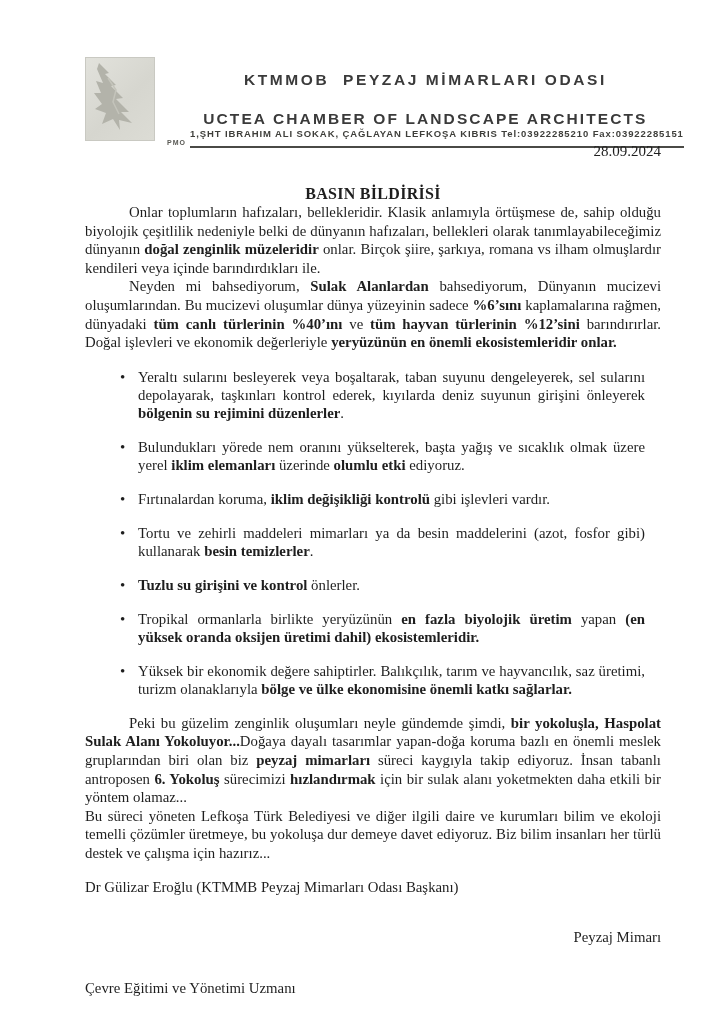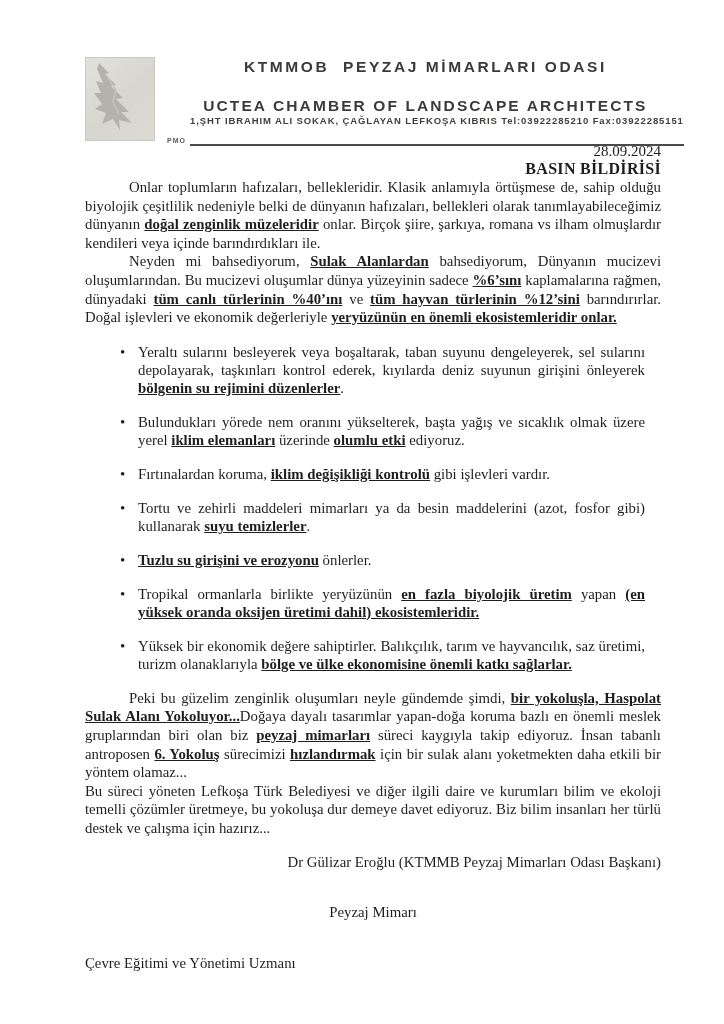--- a/index.html
+++ b/index.html
@@ -17,60 +17,60 @@
     border:1px solid #c9c9c2; box-sizing:border-box;
   }
   .logo-box svg { display:block; }
   .header-right {
     flex:1; height:84px; display:flex; flex-direction:column;
   }
   .org-line1, .org-line2 {
     text-align:center; font-family:"Liberation Sans", sans-serif;
     font-weight:bold; color:#3a3a3a;
   }
-  .org-line1 { font-size:15.5px; letter-spacing:2.6px; white-space:pre; margin-top:1px; }
+  .org-line1 { font-size:15.5px; letter-spacing:2.6px; white-space:pre; margin-top:14px; }
   .org-line2 { font-size:15.5px; letter-spacing:2.1px; margin-top:21px; }
   .address-row { display:flex; align-items:flex-end; margin-top:auto; }
   .pmo {
     font-family:"Liberation Sans", sans-serif; font-weight:bold;
     font-size:7px; letter-spacing:1px; color:#5a5a55;
     padding:0 4px 2px 0;
   }
   .address {
     flex:1; border-bottom:2px solid #4a4a46;
     font-family:"Liberation Sans", sans-serif; font-weight:bold;
     font-size:9.5px; letter-spacing:0.9px; color:#3e3e3a;
-    text-align:center; padding-bottom:18px; white-space:nowrap;
+    text-align:center; padding-bottom:7px; white-space:nowrap;
   }
   .date-row { text-align:right; font-size:15px; line-height:17px; margin-top:2px; }
   
   .title {
-    text-align:right; font-weight:bold; font-size:16px;
-    letter-spacing:0.3px; 
+    text-align:center; font-weight:bold; font-size:16px;
+    letter-spacing:0.3px; margin-top:25px;
   }
   .body { font-size:14.8px; line-height:18.6px; text-align:justify;margin-top:32px; }
   p.body { margin:0; }
   .indent { text-indent:44px; }
   .p1 { margin-top:13px; }
   .p2 { margin-top:17px; }
   ul.bullets { list-style:none; margin:14px 0 0 0; padding:0; }
   ul.bullets li {
     position:relative; padding-left:37px; margin:16px;
     line-height:18px;
   }
   ul.bullets li::before {
     content:"\2022"; position:absolute; left:19px; top:0;
     font-size:15px; line-height:18px;
   }
   .p3 { margin-top:22px; }
   .p4 { margin-top:18px; }
-  .sig-name { margin-top:15px; text-align:right; }
-  .sig-role1 { text-align:center; }
+  .sig-name { margin-top:15px; text-align:left; }
+  .sig-role1 { text-align:right; }
   .sig-role2 { text-align:left; }
-  .b { font-weight:bold;text-decoration:underline; }
+  .b { font-weight:bold; }
 </style>
 </head>
 <body>
 
 <div class="page">
 
   <div class="header">
     <div class="logo-box">
       <svg width="68" height="82" viewBox="0 0 68 82">
         <path d="M13 5 L23 15 L19 16 L30 27 L25 28 L37 40 L30 41 L43 54 L35 54 L46 65 L33 62 L34 72 L27 61 L16 66 L20 55 L9 51 L16 46 L8 35 L15 35 L10 23 L17 25 L11 11 Z" fill="#b3b3aa"></path>
@@ -91,22 +91,22 @@
 
   <div class="title">BASIN BİLDİRİSİ</div>
 
   <p class="body indent p1"><span>Onlar toplumların hafızaları, bellekleridir. Klasik anlamıyla örtüşmese de, sahip olduğu biyolojik çeşitlilik nedeniyle belki de dünyanın hafızaları, bellekleri olarak tanımlayabileceğimiz dünyanın </span><span class="b">doğal zenginlik müzeleridir</span><span> onlar. Birçok şiire, şarkıya, romana vs ilham olmuşlardır kendileri veya içinde barındırdıkları ile.</span></p>
   <p class="body indent p2"><span>Neyden mi bahsediyorum, </span><span class="b">Sulak Alanlardan</span><span> bahsediyorum, Dünyanın mucizevi oluşumlarından. Bu mucizevi oluşumlar dünya yüzeyinin sadece </span><span class="b">%6’sını</span><span> kaplamalarına rağmen, dünyadaki </span><span class="b">tüm canlı türlerinin %40’ını</span><span> ve </span><span class="b">tüm hayvan türlerinin %12’sini</span><span> barındırırlar. Doğal işlevleri ve ekonomik değerleriyle </span><span class="b">yeryüzünün en önemli ekosistemleridir onlar.</span></p>
 
   <ul class="bullets">
     <li class="body"><span>Yeraltı sularını besleyerek veya boşaltarak, taban suyunu dengeleyerek, sel sularını depolayarak, taşkınları kontrol ederek, kıyılarda deniz suyunun girişini önleyerek </span><span class="b">bölgenin su rejimini düzenlerler</span><span>.</span></li>
     <li class="body"><span>Bulundukları yörede nem oranını yükselterek, başta yağış ve sıcaklık olmak üzere yerel </span><span class="b">iklim elemanları</span><span> üzerinde </span><span class="b">olumlu etki</span><span> ediyoruz.</span></li>
     <li class="body"><span>Fırtınalardan koruma, </span><span class="b">iklim değişikliği kontrolü</span><span> gibi işlevleri vardır.</span></li>
-    <li class="body"><span>Tortu ve zehirli maddeleri mimarları ya da besin maddelerini (azot, fosfor gibi) kullanarak </span><span class="b">suyu temizlerler</span><span>.</span></li>
-    <li class="body"><span class="b">Tuzlu su girişini ve erozyonu</span><span> önlerler.</span></li>
+    <li class="body"><span>Tortu ve zehirli maddeleri mimarları ya da besin maddelerini (azot, fosfor gibi) kullanarak </span><span class="b">besin temizlerler</span><span>.</span></li>
+    <li class="body"><span class="b">Tuzlu su girişini ve kontrol</span><span> önlerler.</span></li>
     <li class="body"><span>Tropikal ormanlarla birlikte yeryüzünün </span><span class="b">en fazla biyolojik üretim</span><span> yapan </span><span class="b">(en yüksek oranda oksijen üretimi dahil)  ekosistemleridir.</span></li>
     <li class="body"><span>Yüksek bir ekonomik değere sahiptirler. Balıkçılık, tarım ve hayvancılık, saz üretimi, turizm olanaklarıyla </span><span class="b">bölge ve ülke ekonomisine önemli katkı sağlarlar.</span></li>
   </ul>
 
   <p class="body indent p3"><span>Peki bu güzelim zenginlik oluşumları neyle gündemde şimdi, </span><span class="b">bir yokoluşla, Haspolat Sulak Alanı Yokoluyor...</span><span>Doğaya dayalı tasarımlar yapan-doğa koruma bazlı en önemli meslek gruplarından biri olan biz </span><span class="b">peyzaj mimarları</span><span> süreci kaygıyla takip ediyoruz. İnsan tabanlı antroposen </span><span class="b">6. Yokoluş</span><span> sürecimizi </span><span class="b">hızlandırmak</span><span> için bir sulak alanı yoketmekten daha etkili bir yöntem olamaz...</span></p>
   <p class="body p4"><span>Bu süreci yöneten Lefkoşa Türk Belediyesi ve diğer ilgili daire ve kurumları bilim ve ekoloji temelli çözümler üretmeye, bu yokoluşa dur demeye davet ediyoruz. Biz bilim insanları her türlü destek ve çalışma için hazırız...</span></p>
 
   <div class="body sig-name">Dr Gülizar Eroğlu (KTMMB Peyzaj Mimarları Odası Başkanı)</div>
   <div class="body sig-role1">Peyzaj Mimarı</div>
   <div class="body sig-role2">Çevre Eğitimi ve Yönetimi Uzmanı</div>

